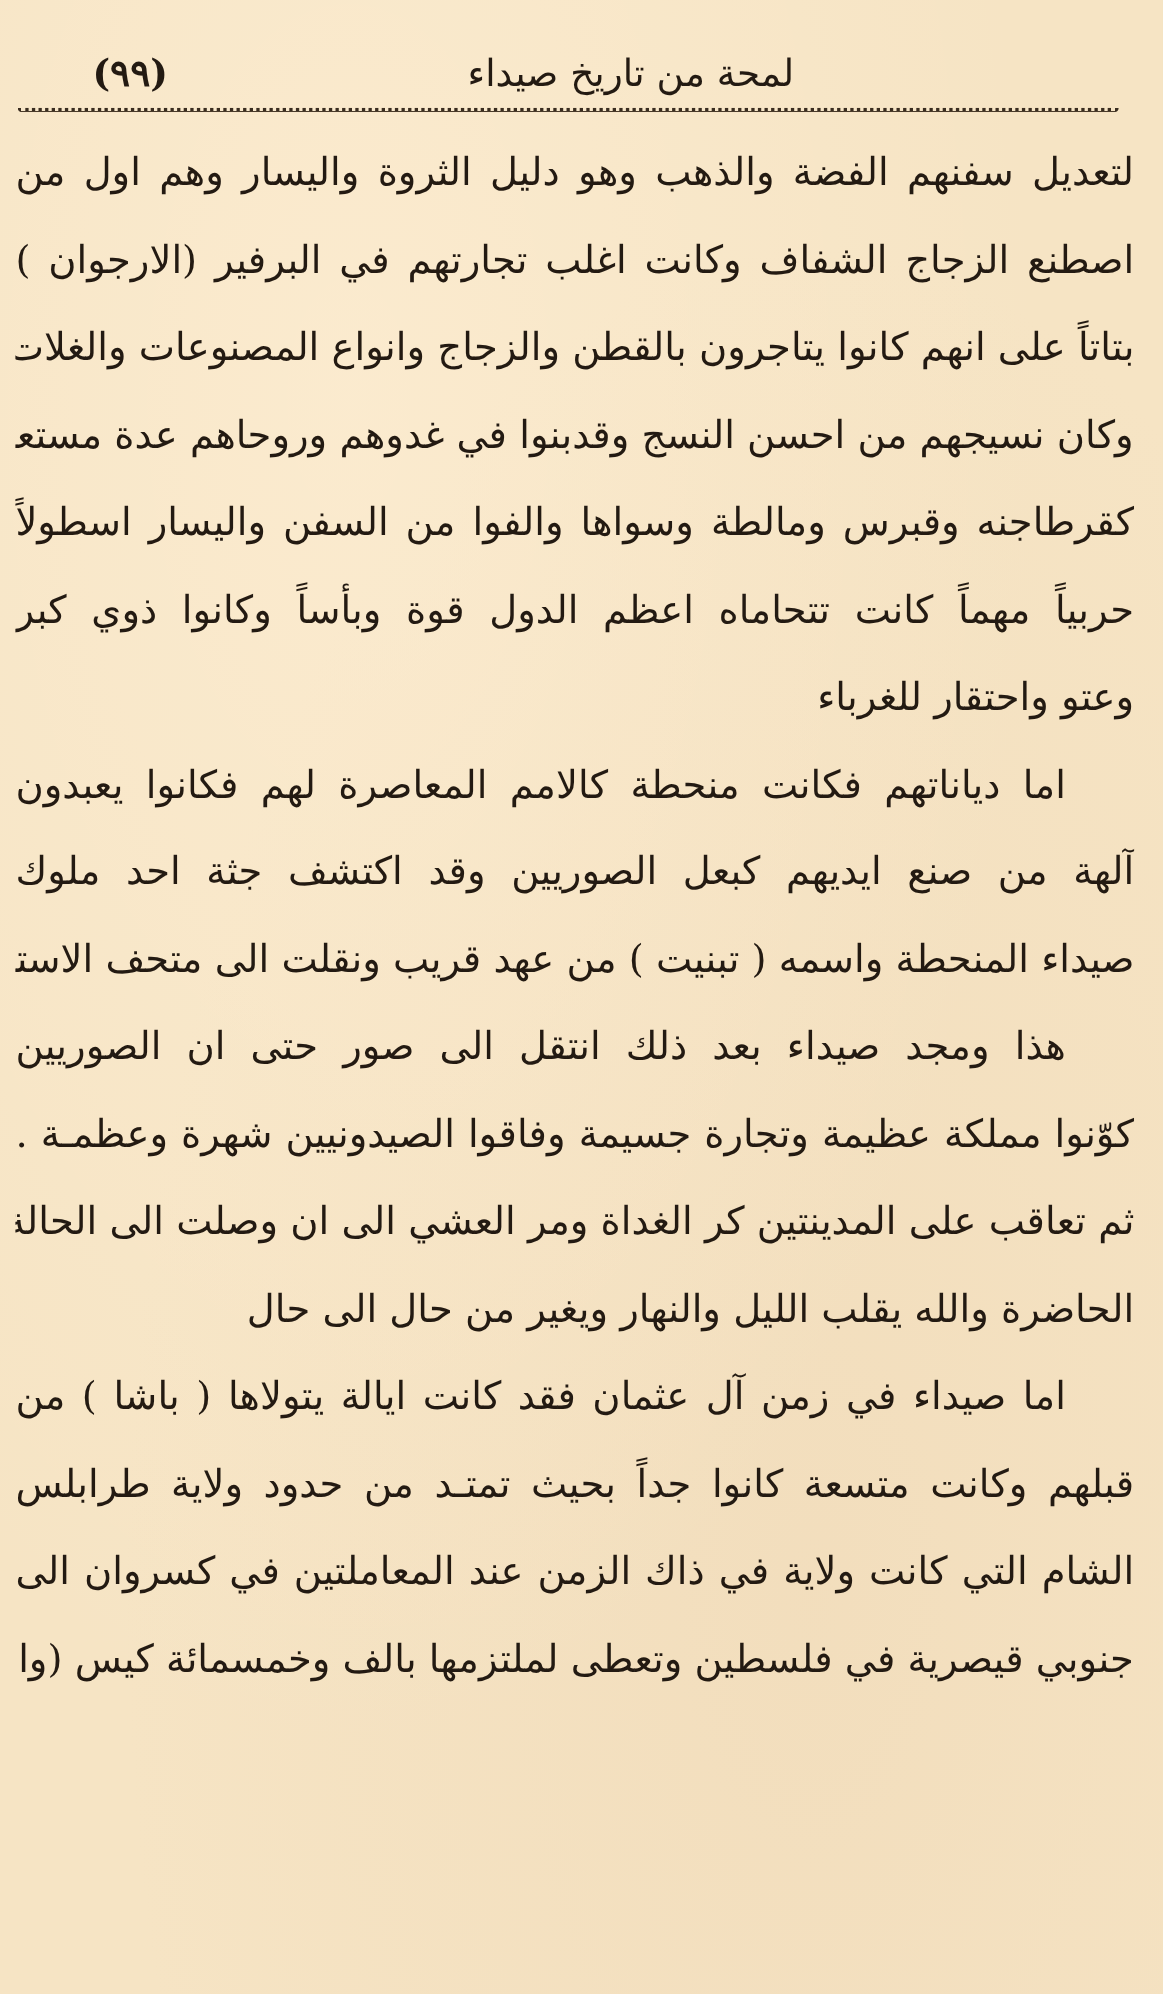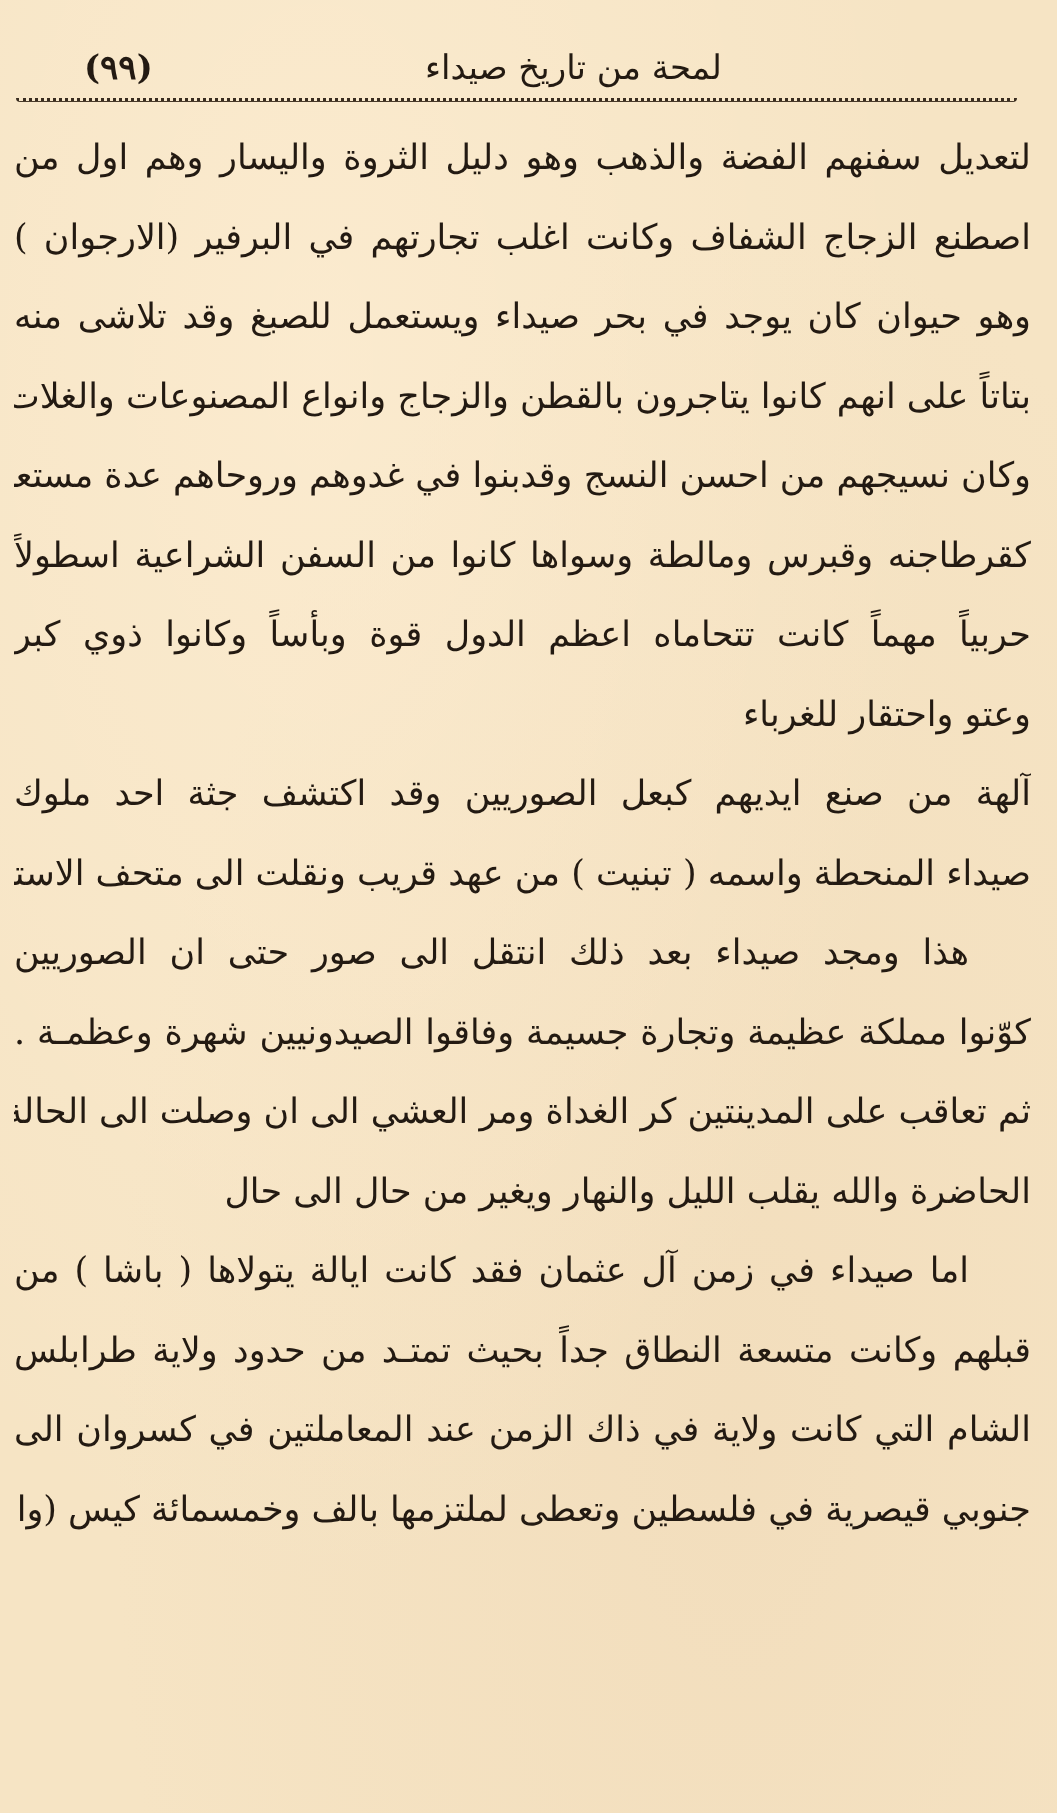--- a/index.html
+++ b/index.html
@@ -92,31 +92,31 @@
   <div class="running-header">
     <div class="header-title">لمحة من تاريخ صيداء</div>
     <div class="page-number">(٩٩)</div>
   </div>
 
   <div class="header-rule"></div>
 
   <div class="body-text">
     <div class="line">لتعديل سفنهم الفضة والذهب وهو دليل الثروة واليسار   وهم اول من</div>
     <div class="line">اصطنع الزجاج الشفاف وكانت اغلب تجارتهم في البرفير (الارجوان )</div>
-    <div class="line">وهو حيوان  كان يوجد في بحر صيداء ويستعمل للصبغ وقد تلاشى منه</div>
     <div class="line">بتاتاً على انهم كانوا يتاجرون بالقطن والزجاج وانواع المصنوعات والغلات</div>
     <div class="line">وكان نسيجهم من احسن النسج وقدبنوا في غدوهم وروحاهم عدة مستعمرات</div>
-    <div class="line">كقرطاجنه وقبرس ومالطة وسواها كانوا من السفن الشراعية اسطولاً</div>
+    <div class="line">كقرطاجنه وقبرس ومالطة وسواها والفوا من السفن واليسار اسطولاً</div>
     <div class="line">حربياً مهماً كانت تتحاماه اعظم الدول قوة وبأساً  وكانوا ذوي كبر</div>
     <div class="line short">وعتو واحتقار للغرباء</div>
+    <div class="line indent">اما دياناتهم فكانت منحطة كالامم المعاصرة لهم فكانوا يعبدون</div>
     <div class="line">آلهة من صنع ايديهم كبعل الصوريين وقد اكتشف جثة احد ملوك</div>
     <div class="line">صيداء المنحطة واسمه ( تبنيت ) من عهد قريب ونقلت الى متحف الاستانة</div>
     <div class="line indent">هذا ومجد صيداء بعد ذلك انتقل الى صور حتى ان  الصوريين</div>
     <div class="line">كوّنوا مملكة عظيمة وتجارة جسيمة وفاقوا الصيدونيين شهرة وعظمـة .</div>
     <div class="line">ثم تعاقب على المدينتين كر الغداة ومر العشي الى ان وصلت الى الحالة</div>
     <div class="line short">الحاضرة والله يقلب الليل والنهار  ويغير من حال الى حال</div>
     <div class="line indent">اما صيداء في زمن آل عثمان فقد كانت ايالة يتولاها ( باشا ) من</div>
-    <div class="line">قبلهم وكانت متسعة النطاق جداً بحيث تمتـد من حدود ولاية طرابلس</div>
+    <div class="line">قبلهم وكانت متسعة كانوا جداً بحيث تمتـد من حدود ولاية طرابلس</div>
     <div class="line">الشام التي كانت ولاية في ذاك الزمن عند المعاملتين في كسروان الى</div>
     <div class="line">جنوبي قيصرية في فلسطين وتعطى لملتزمها بالف وخمسمائة كيس (والكيس</div>
   </div>
 
 </div>
 
 </body></html>

